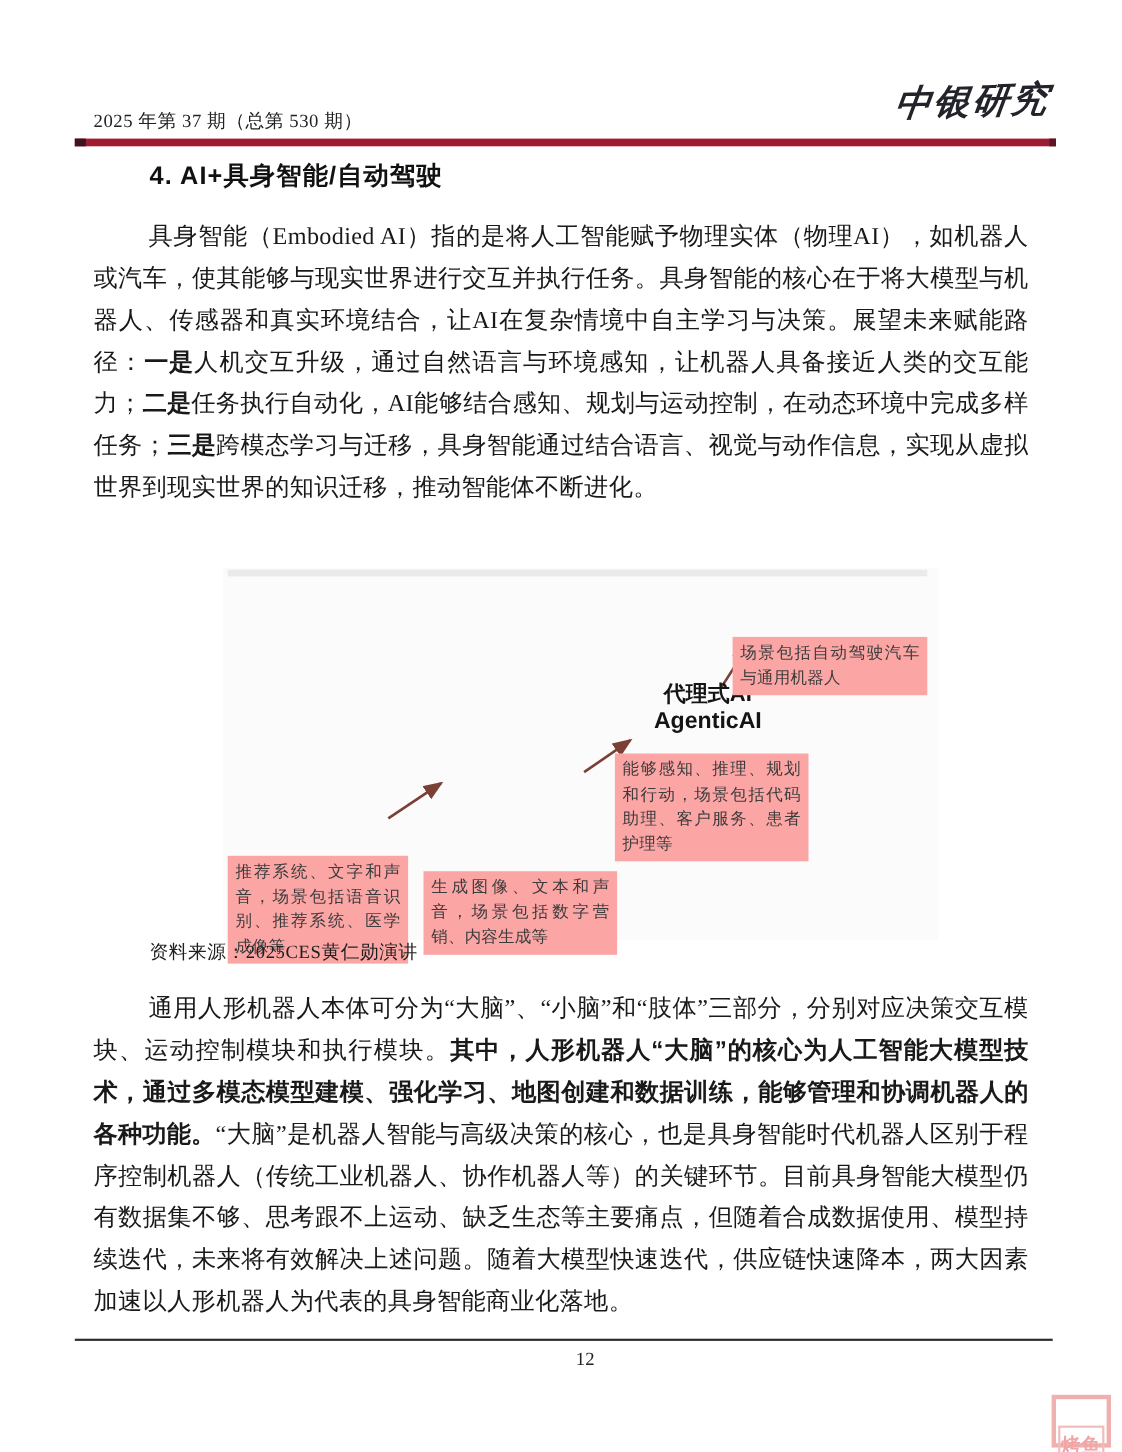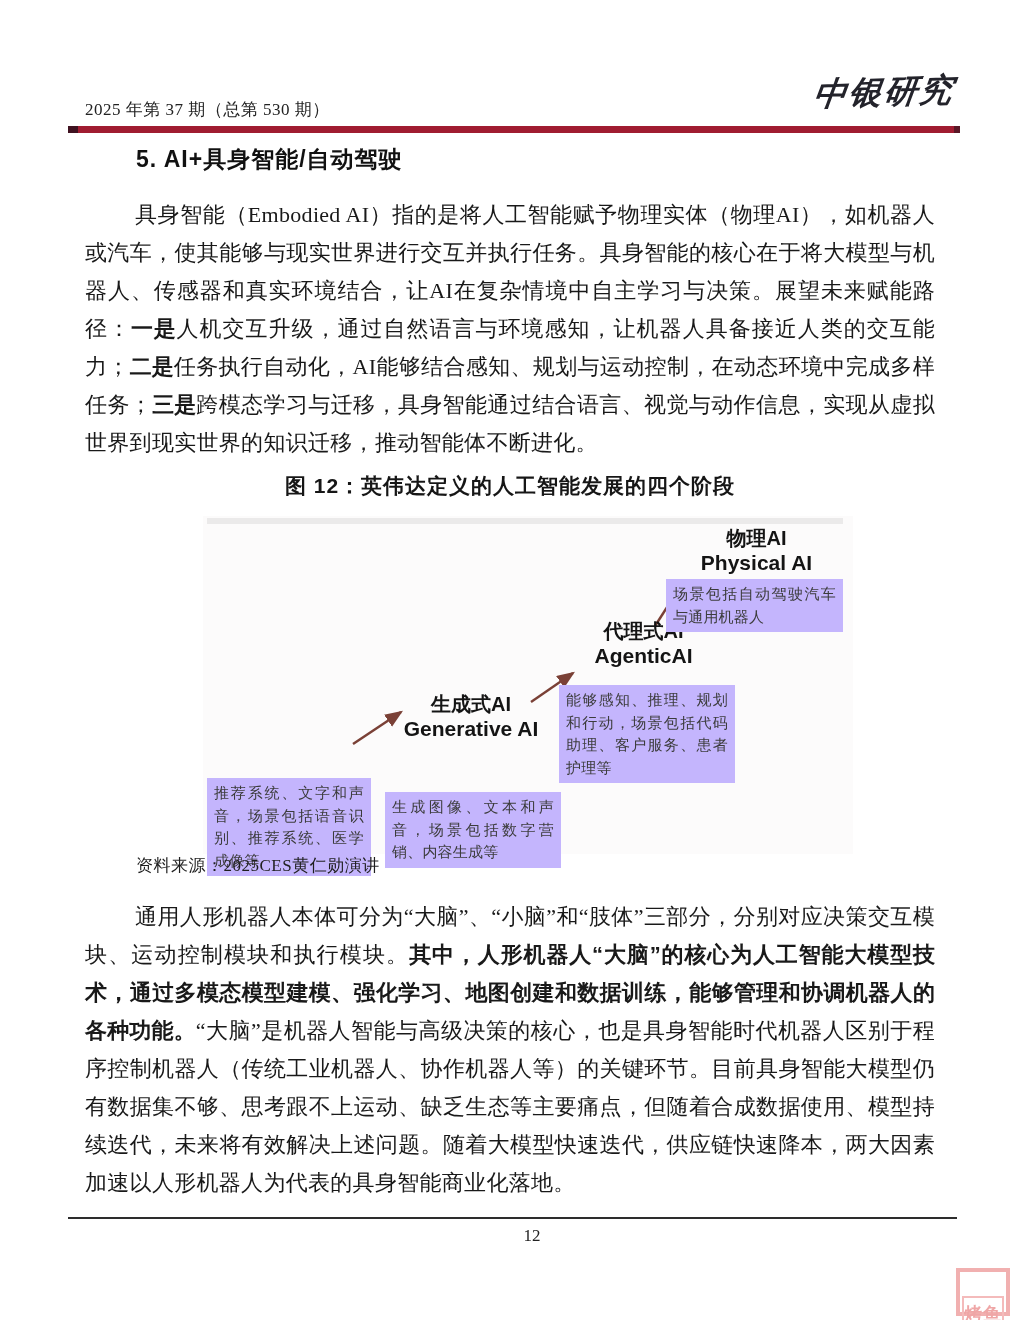--- a/index.html
+++ b/index.html
@@ -38,21 +38,21 @@
   }
   .figure{
     position:absolute;left:203px;top:516px;width:650px;height:338px;
     background:#fcfbfb;font-family:"Liberation Sans","DejaVu Sans",sans-serif;
   }
   .figure::before{content:"";position:absolute;left:4px;right:10px;top:2px;height:6px;background:#ebeaea;}
   .stage-title{position:absolute;text-align:center;font-weight:bold;color:#141414;line-height:1.2;}
   .stage-title .cn{font-size:20px;display:block;}
   .stage-title .en{font-size:21px;display:block;}
   .stage-desc{
-    position:absolute;background:#c4b5fd;color:#3c3c3c;font-size:15px;line-height:1.5;
+    position:absolute;background:#fca5a5;color:#3c3c3c;font-size:15px;line-height:1.5;
     padding:4px 7px;text-align:justify;letter-spacing:.2px;
   }
   .s1-title{left:10px;top:210px;width:155px;}
   .s1-desc{left:4px;top:262px;width:150px;}
   .s2-title{left:178px;top:176px;width:180px;}
   .s2-desc{left:182px;top:228px;width:162px;margin-top:48px;}
   .s3-title{left:368px;top:103px;width:145px;}
   .s3-desc{left:356px;top:153px;width:162px;margin-top:16px;}
   .s4-title{left:466px;top:10px;width:175px;}
   .s4-desc{left:463px;top:63px;width:163px;}
@@ -76,57 +76,48 @@
 </style>
 </head>
 <body>
 
 <div class="page">
 
   <div class="issue-line">2025 年第 37 期（总第 530 期）</div>
   <div class="logo">中银研究</div>
   <div class="red-rule"></div>
 
-  <div class="section-heading">5. AI+具身智能/自动驾驶</div>
+  <div class="section-heading">4. AI+具身智能/自动驾驶</div>
 
   <div class="para para-1"><span>具身智能（Embodied AI）指的是将人工智能赋予物理实体（物理AI），如机器人或汽车，使其能够与现实世界进行交互并执行任务。具身智能的核心在于将大模型与机器人、传感器和真实环境结合，让AI在复杂情境中自主学习与决策。展望未来赋能路径：</span><span class="seg-bold">一是</span><span>人机交互升级，通过自然语言与环境感知，让机器人具备接近人类的交互能力；</span><span class="seg-bold">二是</span><span>任务执行自动化，AI能够结合感知、规划与运动控制，在动态环境中完成多样任务；</span><span class="seg-bold">三是</span><span>跨模态学习与迁移，具身智能通过结合语言、视觉与动作信息，实现从虚拟世界到现实世界的知识迁移，推动智能体不断进化。</span></div>
 
-  <div class="fig-caption">图 12：英伟达定义的人工智能发展的四个阶段</div>
 
   <div class="figure">
 
     <svg class="arrows" viewBox="0 0 650 338" xmlns="http://www.w3.org/2000/svg">
       <defs>
         <marker id="ah" markerWidth="9" markerHeight="8" refX="6.5" refY="3" orient="auto">
           <path d="M0,0 L7.5,3 L0,6 Z" fill="#7a4036"></path>
         </marker>
       </defs>
       <line x1="150" y1="228" x2="198" y2="196" stroke="#7a4036" stroke-width="2.4" marker-end="url(#ah)"></line>
       <line x1="328" y1="186" x2="370" y2="157" stroke="#7a4036" stroke-width="2.4" marker-end="url(#ah)"></line>
       <line x1="452" y1="110" x2="477" y2="71" stroke="#7a4036" stroke-width="2.4" marker-end="url(#ah)"></line>
     </svg>
 
     <div class="stage-desc s1-desc">推荐系统、文字和声音，场景包括语音识别、推荐系统、医学成像等</div>
 
-    <div class="stage-title s2-title">
-      <span class="cn">生成式AI</span>
-      <span class="en">Generative AI</span>
-    </div>
     <div class="stage-desc s2-desc">生成图像、文本和声音，场景包括数字营销、内容生成等</div>
 
     <div class="stage-title s3-title">
       <span class="cn">代理式AI</span>
       <span class="en">AgenticAI</span>
     </div>
     <div class="stage-desc s3-desc">能够感知、推理、规划和行动，场景包括代码助理、客户服务、患者护理等</div>
 
-    <div class="stage-title s4-title">
-      <span class="cn">物理AI</span>
-      <span class="en">Physical AI</span>
-    </div>
     <div class="stage-desc s4-desc">场景包括自动驾驶汽车与通用机器人</div>
 
   </div>
 
   <div class="source-line">资料来源：2025CES黄仁勋演讲</div>
 
   <div class="para para-2"><span>通用人形机器人本体可分为“大脑”、“小脑”和“肢体”三部分，分别对应决策交互模块、运动控制模块和执行模块。</span><span class="seg-bold">其中，人形机器人“大脑”的核心为人工智能大模型技术，通过多模态模型建模、强化学习、地图创建和数据训练，能够管理和协调机器人的各种功能。</span><span>“大脑”是机器人智能与高级决策的核心，也是具身智能时代机器人区别于程序控制机器人（传统工业机器人、协作机器人等）的关键环节。目前具身智能大模型仍有数据集不够、思考跟不上运动、缺乏生态等主要痛点，但随着合成数据使用、模型持续迭代，未来将有效解决上述问题。随着大模型快速迭代，供应链快速降本，两大因素加速以人形机器人为代表的具身智能商业化落地。</span></div>
 
   <div class="footer-rule"></div>
   <div class="page-number">12</div>

